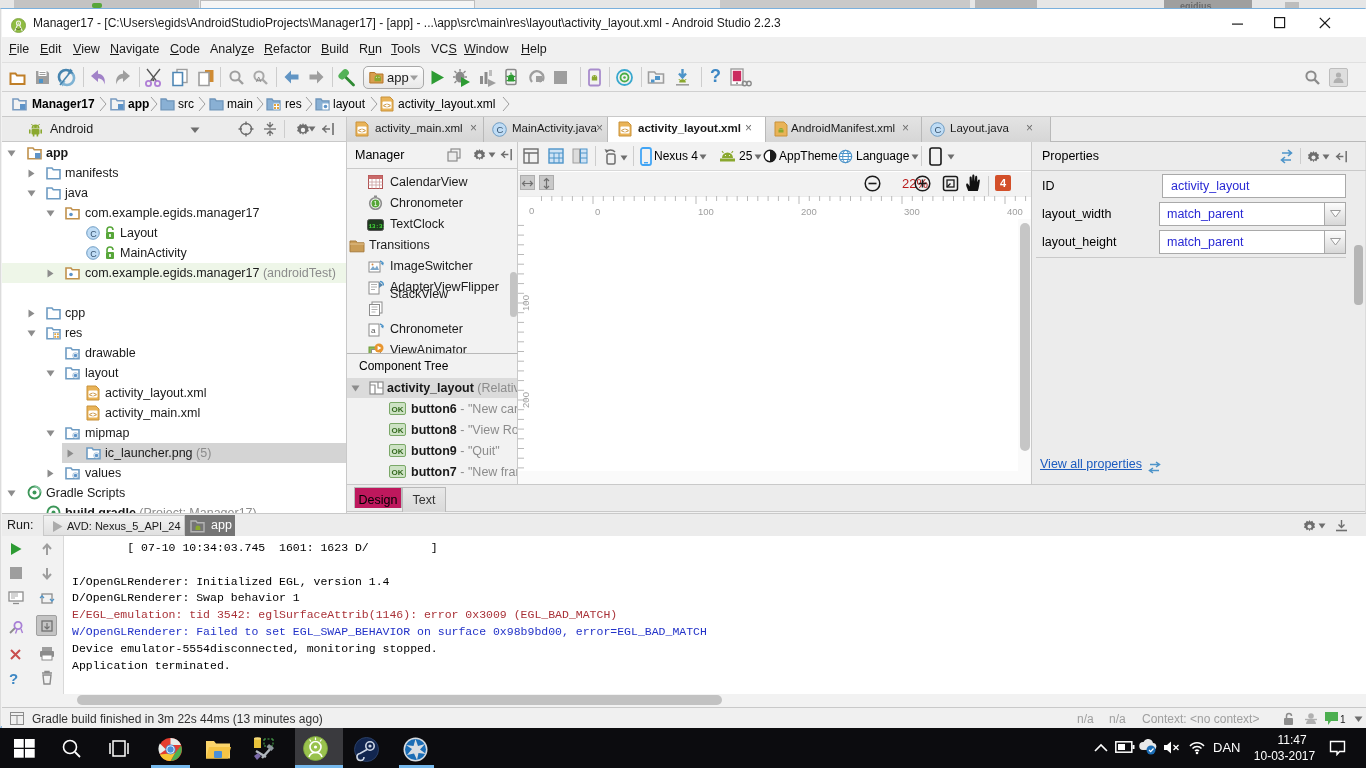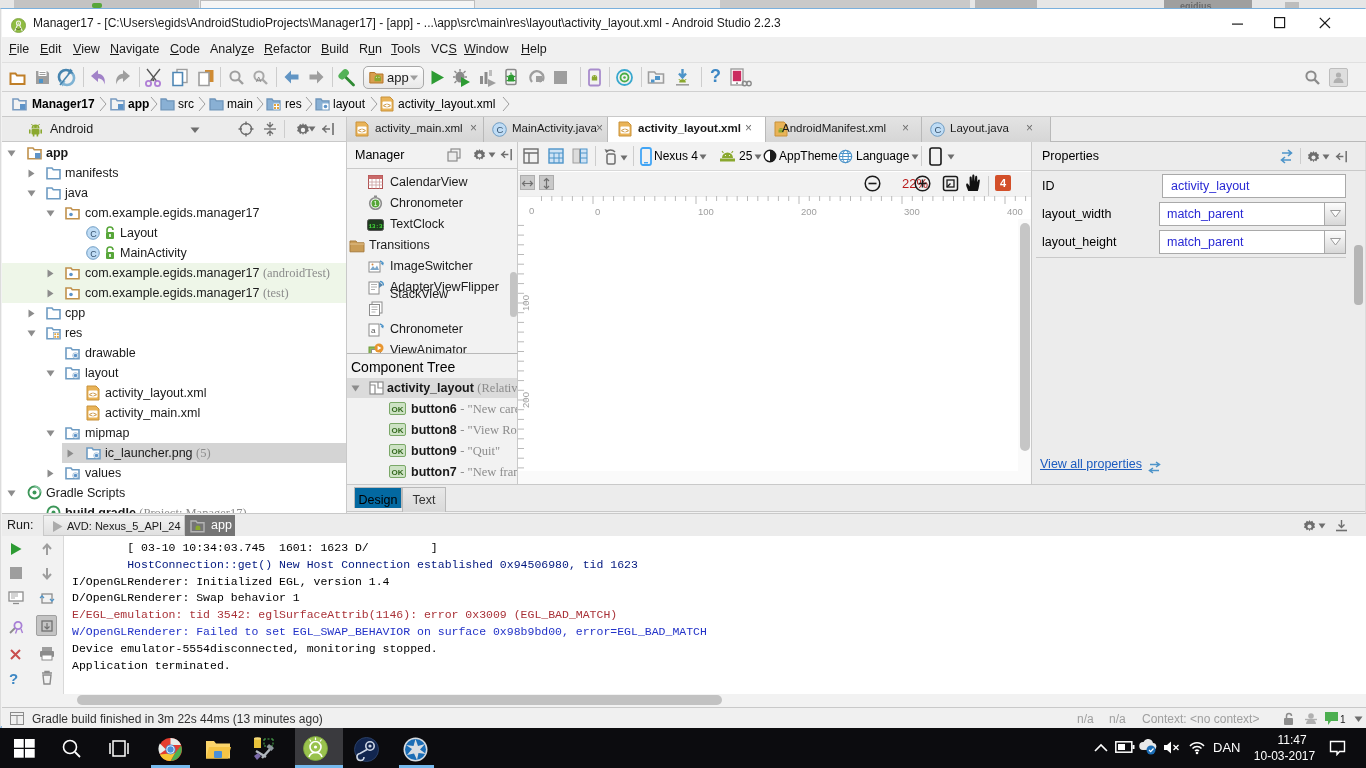--- a/index.html
+++ b/index.html
@@ -25,21 +25,21 @@
 #left-hdr { left:0; top:0; width:345px; height:25px; background:#ececec; border-bottom:1px solid #c9c9c9; border-right:1px solid #c9c9c9; }
 .tab { position:absolute; top:0; height:25px; background:linear-gradient(#e3e3e3,#d6d6d6); border-right:1px solid #b9b9b9; font-size:12px; color:#1a1a1a; }
 .tab.active { background:#ffffff; }
 .tab .lbl { position:absolute; top:5px; white-space:nowrap; font-size:11.5px; }
 .tab .x { position:absolute; top:4px; color:#6e6e6e; font-size:12px; }
 
 #tree-panel { left:1px; top:133px; width:345px; height:371px; background:#ffffff; border-right:1px solid #c9c9c9; overflow:hidden; }
 .trow { position:absolute; left:0; width:345px; height:20px; font-size:12.5px; color:#1a1a1a; }
 .trow .txt { position:absolute; top:3px; white-space:nowrap; }
 .crumb,.pitem,.menu-item,.cline,.tab .lbl { white-space:nowrap; }
-.grey { color:#8c8c8c;font-family:Liberation Serif, serif; }
+.grey { color:#8c8c8c; }
 #palette { left:346px; top:133px; width:171px; height:211px; background:#f2f2f2; border-right:1px solid #c9c9c9; }
 #palette-hdr { left:0; top:0; width:171px; height:27px; border-bottom:1px solid #c9c9c9; }
 .pitem { position:absolute; font-size:12.5px; color:#1a1a1a; white-space:nowrap; }
 #comptree { left:346px; top:344px; width:171px; height:131px; background:#f2f2f2; border-right:1px solid #c9c9c9; border-top:1px solid #b9b9b9; overflow:hidden; }
 #design { left:517px; top:133px; width:513px; height:342px; overflow:hidden; background:#fff; }
 #props { left:1030px; top:133px; width:334px; height:342px; background:#ececec; border-left:1px solid #c9c9c9; }
 #dt-tabs { left:346px; top:475px; width:1018px; height:28px; background:#ececec; border-top:1px solid #c9c9c9; border-bottom:1px solid #c9c9c9; }
 .btn { position:absolute; background:#d5d6d6; border-radius:1.5px; box-shadow:0 0.5px 1px rgba(0,0,0,0.35); font-size:5.5px; font-weight:bold; color:#2a2a2a; text-align:center; display:flex; align-items:center; justify-content:center; letter-spacing:0.1px; }
 
 #run-hdr { left:1px; top:504px; width:1364px; height:23px; background:#ececec; border-top:1px solid #c9c9c9; }
@@ -372,21 +372,21 @@
           <div class="lbl" style="left:30px;font-weight:bold">activity_layout.xml</div>
           <div class="x" style="left:137px">×</div>
         </div>
       <div class="tab" style="left:764px;width:156px">
           <svg class="abs" style="left:8px;top:4px" width="14" height="16" viewBox="0 0 14 16">
             <path d="M1 1 h9 l3 3 v11 h-12 z" fill="#e9b357" stroke="#c9923b"></path>
             <path d="M4.5 9 a2.6 2.6 0 0 1 5 0 l0 2.5 h-5 z" fill="#8aa82e"></path>
             <circle cx="6" cy="8.3" r="0.4" fill="#fff"></circle>
             <circle cx="8" cy="8.3" r="0.4" fill="#fff"></circle>
           </svg>
-          <div class="lbl" style="left:16px">AndroidManifest.xml</div>
+          <div class="lbl" style="left:25px">AndroidManifest.xml</div>
           <div class="x" style="left:136px">×</div>
         </div>
       <div class="tab" style="left:920px;width:129px">
           <svg class="abs" style="left:8px;top:5px" width="15" height="15" viewBox="0 0 15 15">
             <circle cx="7.5" cy="7.5" r="6.8" fill="#bfdcf5" stroke="#6e9cc3"></circle>
             <text x="4.5" y="11" font-size="9.5" fill="#37536e" font-family="Liberation Sans">C</text>
           </svg>
           <div class="lbl" style="left:28px">Layout.java</div>
           <div class="x" style="left:104px">×</div>
         </div>
@@ -456,30 +456,20 @@
         </div>
       <div class="trow" style="top:121px;background:#eef6e8">
           <svg class="abs" style="left:44px;top:6px" width="9" height="9">
             <path d="M1.5 0.5 L7.5 4.5 L1.5 8.5 z" fill="#8c8c8c"></path>
           </svg>
           <svg class="abs" style="left:63px;top:3px" width="15" height="14" viewBox="0 0 15 14">
             <path d="M1 2 h5 l1.3 1.8 h6.7 v9 h-13 z" fill="#fff" stroke="#c0914c" stroke-width="1.6"></path>
             <circle cx="6" cy="8.5" r="1.8" fill="#5e94c9"></circle>
           </svg>
           <div class="txt" style="left:83px">com.example.egids.manager17 <span class="grey">(androidTest)</span></div>
-        </div>
-      <div class="trow" style="top:141px;background:#eef6e8">
-          <svg class="abs" style="left:44px;top:6px" width="9" height="9">
-            <path d="M1.5 0.5 L7.5 4.5 L1.5 8.5 z" fill="#8c8c8c"></path>
-          </svg>
-          <svg class="abs" style="left:63px;top:3px" width="15" height="14" viewBox="0 0 15 14">
-            <path d="M1 2 h5 l1.3 1.8 h6.7 v9 h-13 z" fill="#fff" stroke="#c0914c" stroke-width="1.6"></path>
-            <circle cx="6" cy="8.5" r="1.8" fill="#5e94c9"></circle>
-          </svg>
-          <div class="txt" style="left:83px">com.example.egids.manager17 <span class="grey">(test)</span></div>
         </div>
       <div class="trow" style="top:161px">
           <svg class="abs" style="left:25px;top:6px" width="9" height="9">
             <path d="M1.5 0.5 L7.5 4.5 L1.5 8.5 z" fill="#8c8c8c"></path>
           </svg>
           <svg class="abs" style="left:44px;top:3px" width="15" height="14" viewBox="0 0 15 14">
             <path d="M1 2 h5 l1.3 1.8 h6.7 v9 h-13 z" fill="#fff" stroke="#6e9cc3" stroke-width="1.6"></path>
           </svg>
           <div class="txt" style="left:63px">cpp</div>
         </div>
@@ -659,21 +649,21 @@
       <svg class="abs" style="left:21px;top:201px" width="16" height="16" viewBox="0 0 16 16">
           <rect x="1" y="4" width="9" height="11" fill="#8fba58" stroke="#6d9939"></rect>
           <rect x="3.5" y="6.5" width="9" height="8.5" fill="#fff" stroke="#8c8c8c"></rect>
           <circle cx="11" cy="5" r="4.5" fill="#e8952f"></circle>
           <path d="M9.6 2.8 L13.4 5 L9.6 7.2 z" fill="#fff"></path>
         </svg>
       <div class="abs" style="left:163px;top:130px;width:7px;height:45px;background:#c4c4c4;border-radius:4px"></div>
 
     </div>
     <div id="comptree" class="abs">
-      <div class="abs" style="left:4px;top:5px;font-size:14px">Component Tree</div>
+      <div class="abs" style="left:12px;top:5px;font-size:12px">Component Tree</div>
       <div class="trow" style="top:24px;width:171px;background:#dbdbdb">
           <svg class="abs" style="left:4px;top:6px" width="9" height="9">
             <path d="M0.5 1.5 L8.5 1.5 L4.5 7.5 z" fill="#8c8c8c"></path>
           </svg>
           <svg class="abs" style="left:22px;top:3px" width="15" height="14" viewBox="0 0 15 14">
             <rect x="1" y="1" width="13" height="12" fill="#fff" stroke="#8c8c8c" stroke-width="1.2"></rect>
             <path d="M1 4 L6 4 L6 13 M9 1 L9 7 L14 7" stroke="#8c8c8c" stroke-width="1.2" fill="none"></path>
           </svg>
           <div class="txt" style="left:40px;font-weight:bold">activity_layout <span class="grey" style="font-weight:normal">(Relativel</span></div>
         </div>
@@ -931,21 +921,21 @@
       </div>
       <div class="abs" style="left:4px;top:115px;width:310px;height:1px;background:#c9c9c9"></div>
       <div class="abs" style="left:8px;top:315px;font-size:12.5px;color:#1b5bbf;text-decoration:underline">View all properties</div>
       <svg class="abs" style="left:114px;top:319px" width="17" height="13" viewBox="0 0 17 13">
           <path d="M4 3.5 h9 M10 1 L13.5 3.5 L10 6" stroke="#4d94c9" stroke-width="1.5" fill="none"></path>
           <path d="M13 9.5 h-9 M7 7 L3.5 9.5 L7 12" stroke="#4d94c9" stroke-width="1.5" fill="none"></path>
         </svg>
       <div class="abs" style="left:322px;top:103px;width:9px;height:60px;background:#b5b5b5;border-radius:4px"></div>
     </div>
     <div id="dt-tabs" class="abs">
-      <div class="abs" style="left:7px;top:2px;width:48px;height:21px;background:#0369a1;border:1px solid #b9b9b9;border-bottom:none;font-size:12.5px;text-align:center;line-height:24px">Design</div>
+      <div class="abs" style="left:7px;top:2px;width:48px;height:21px;background:#be185d;border:1px solid #b9b9b9;border-bottom:none;font-size:12.5px;text-align:center;line-height:24px">Design</div>
       <div class="abs" style="left:55px;top:2px;width:44px;height:25px;background:linear-gradient(#e8e8e8,#d9d9d9);border:1px solid #b9b9b9;border-bottom:none;font-size:12.5px;text-align:center;line-height:24px;color:#333">Text</div>
     </div>
     <div id="run-hdr" class="abs">
       <div class="abs" style="left:5px;top:4px;font-size:12.5px;color:#1a1a1a">Run:</div>
       <div class="abs" style="left:41px;top:1px;width:142px;height:21px;background:linear-gradient(#f2f2f2,#e0e0e0);border:1px solid #c9c9c9">
         <svg class="abs" style="left:7px;top:4px" width="13" height="13" viewBox="0 0 13 13">
             <path d="M2 1 L11.5 6.5 L2 12 z" fill="#ababab"></path>
           </svg>
         <div class="abs" style="left:23px;top:4px;font-size:11px;color:#1a1a1a;white-space:nowrap">AVD: Nexus_5_API_24</div>
       </div>
@@ -1007,22 +997,21 @@
         <svg class="abs" style="left:37px;top:110px" width="16" height="15" viewBox="0 0 16 15">
             <rect x="3" y="1" width="10" height="4" fill="#9e9e9e"></rect>
             <rect x="1" y="5" width="14" height="6" rx="1" fill="#8c8c8c"></rect>
             <rect x="3" y="9" width="10" height="5" fill="#fff" stroke="#8c8c8c"></rect>
           </svg>
         <svg class="abs" style="left:38px;top:133px" width="14" height="16" viewBox="0 0 14 16">
             <path d="M2 4 h10 M5 4 L5 2.5 h4 L9 4" stroke="#8c8c8c" stroke-width="1.4" fill="none"></path>
             <path d="M3 6 L4 15 h6 L11 6 z" fill="none" stroke="#8c8c8c" stroke-width="1.4"></path>
           </svg>
       </div>
-      <div class="cline" style="top:5px;color:#000000">        [ 03-10 10:34:03.745  1601: 1623 D/         ]</div>
-      <div class="cline" style="top:21.8px;color:#00177f">        HostConnection::get() New Host Connection established 0x94506980, tid 1623</div>
+      <div class="cline" style="top:5px;color:#000000">        [ 07-10 10:34:03.745  1601: 1623 D/         ]</div>
       <div class="cline" style="top:38.6px;color:#000000">I/OpenGLRenderer: Initialized EGL, version 1.4</div>
       <div class="cline" style="top:55.4px;color:#000000">D/OpenGLRenderer: Swap behavior 1</div>
       <div class="cline" style="top:72.2px;color:#a93238">E/EGL_emulation: tid 3542: eglSurfaceAttrib(1146): error 0x3009 (EGL_BAD_MATCH)</div>
       <div class="cline" style="top:89px;color:#2232c8">W/OpenGLRenderer: Failed to set EGL_SWAP_BEHAVIOR on surface 0x98b9bd00, error=EGL_BAD_MATCH</div>
       <div class="cline" style="top:105.8px;color:#000000">Device emulator-5554disconnected, monitoring stopped.</div>
       <div class="cline" style="top:122.6px;color:#000000">Application terminated.</div>
     </div>
     <div id="hscroll" class="abs">
       <div class="abs" style="left:75px;top:1px;width:645px;height:10px;background:#c2c2c2;border-radius:5px"></div>
     </div>

